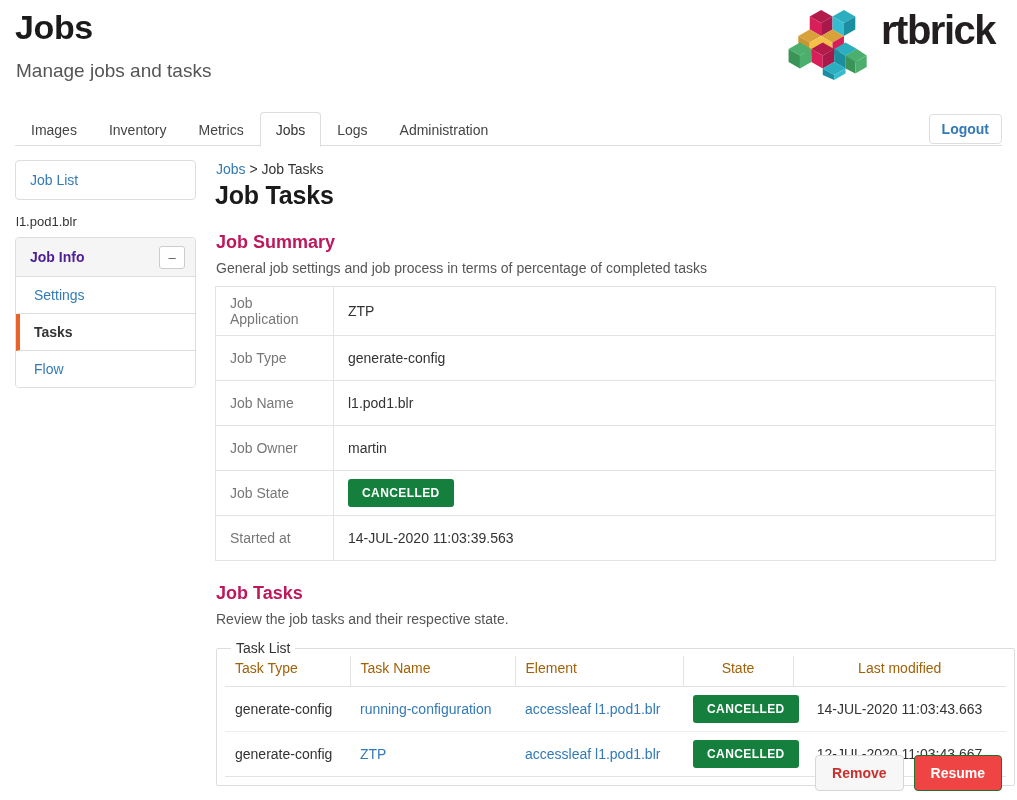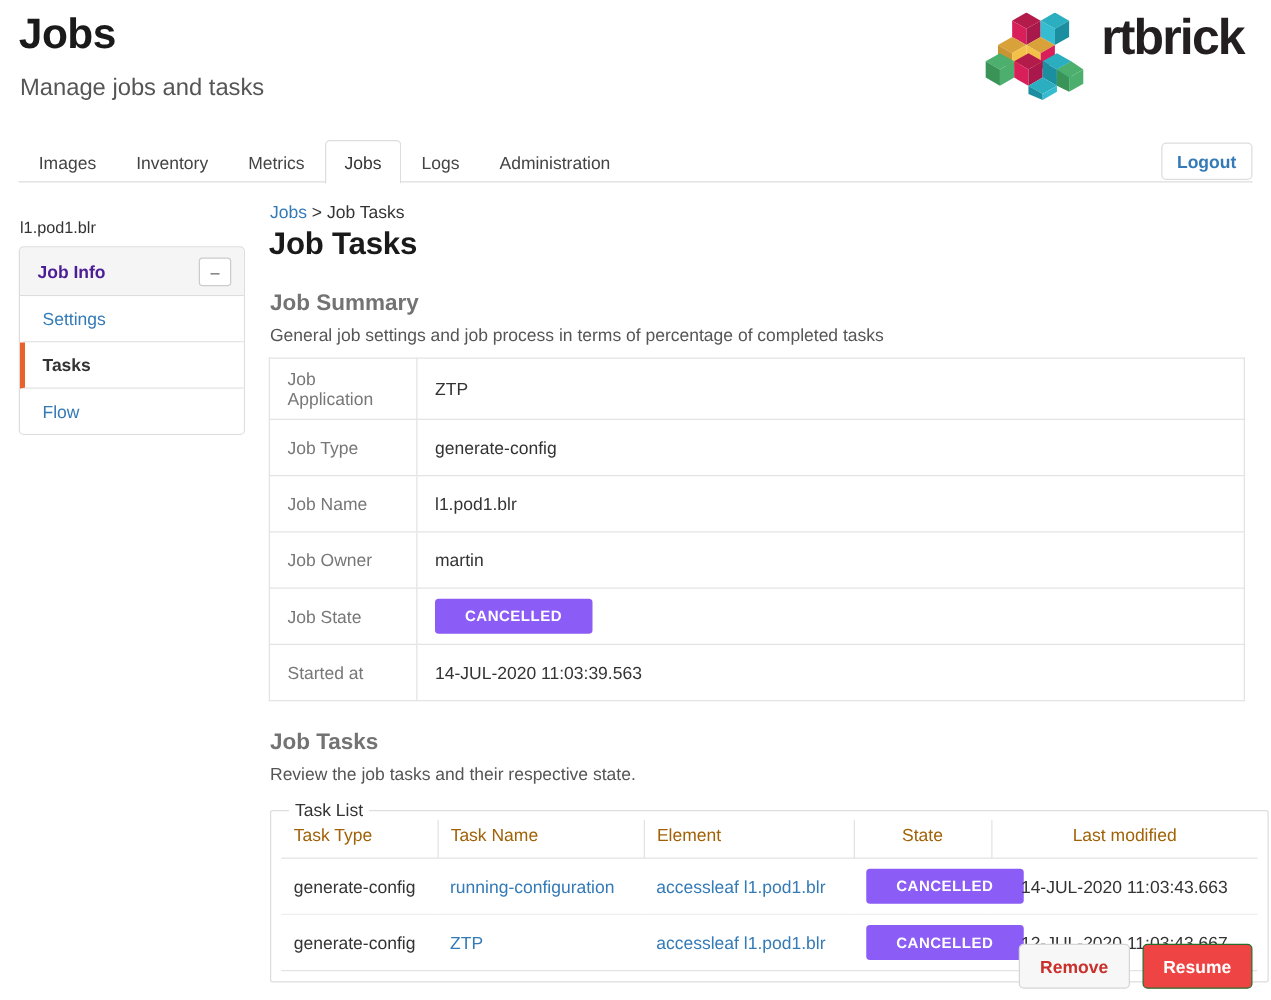--- a/index.html
+++ b/index.html
@@ -202,21 +202,21 @@
     font-size: 25px;
     font-weight: bold;
     color: #1a1a1a;
     margin: 0 0 0 0;
     line-height: 30px;
     letter-spacing: -0.2px;
   }
   h2.sub-title {
     font-size: 18px;
     font-weight: bold;
-    color: #737373;
+    color: #be185d;
     margin: 21px 0 0 1px;
     line-height: 22px;
   }
   .sub-desc {
     font-size: 14px;
     color: #555555;
     margin: 6px 0 0 1px;
     line-height: 18px;
   }
 
@@ -237,26 +237,26 @@
   table.summary td.k {
     width: 118px;
     color: #777777;
   }
   table.summary td.v {
     color: #333333;
   }
 
   .badge-state {
     display: inline-block;
-    background: #8b5cf6;
+    background: #15803d;
     color: #ffffff;
     font-size: 12px;
     font-weight: bold;
     letter-spacing: 0.4px;
-    padding: 7px 24px;
+    padding: 7px 14px;
     border-radius: 3px;
     line-height: 14px;
   }
 
   
   fieldset.tasklist {
     margin: 12px 0 0 1px;
     padding: 0 8px 8px 8px;
     border: 1px solid #dddddd;
     border-radius: 2px;
@@ -390,20 +390,23 @@
       <div class="tab">Inventory</div>
       <div class="tab">Metrics</div>
       <div class="tab active">Jobs</div>
       <div class="tab">Logs</div>
       <div class="tab">Administration</div>
     </div>
     <button class="logout-btn">Logout</button>
   </div>
 
   <div class="sidebar">
+    <div class="panel">
+      <a class="joblist-link">Job List</a>
+    </div>
 
     <div class="sidebar-caption">l1.pod1.blr</div>
 
     <div class="panel">
       <div class="panel-head">
         <span class="panel-head-title">Job Info</span>
         <button class="collapse-btn">–</button>
       </div>
       <a class="nav-item">Settings</a>
       <a class="nav-item active">Tasks</a>

